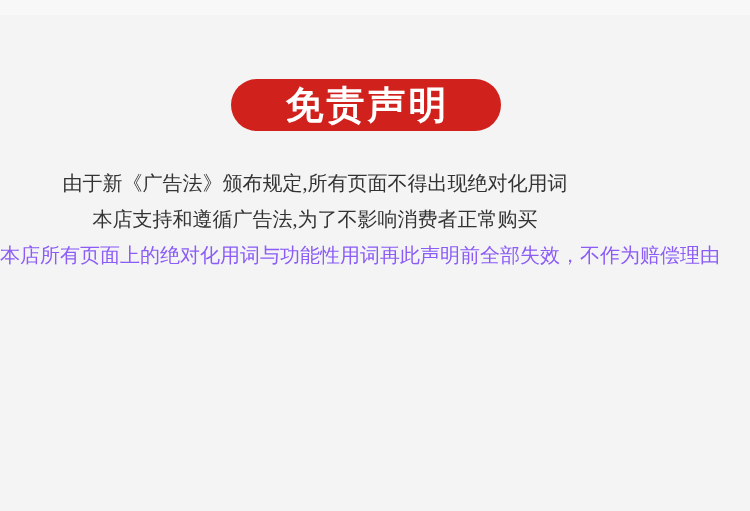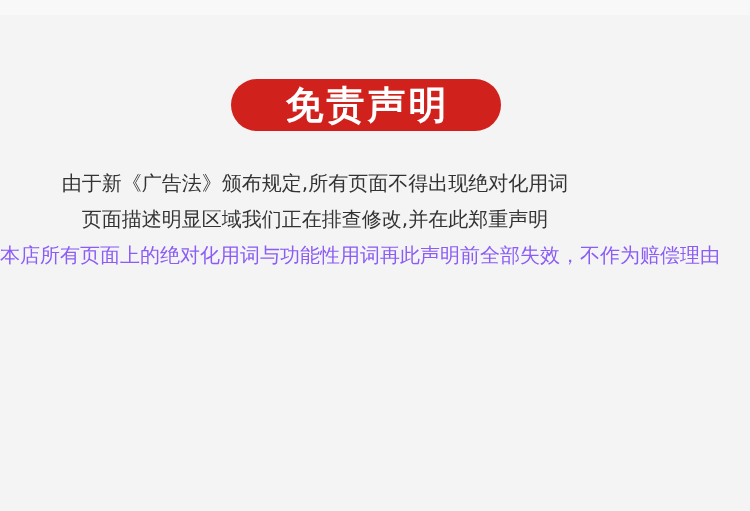--- a/index.html
+++ b/index.html
@@ -1,15 +1,15 @@
 <!DOCTYPE html>
 <html><head>
 <meta charset="utf-8">
 <style>
-  * { margin: 0; padding: 0; box-sizing: border-box; }
+  * { margin: 0; padding: 0; box-sizing: border-box; font-family: Liberation Serif, serif; }
   html, body {
     width: 750px;
     height: 511px;
     font-family: "DejaVu Sans", "Liberation Sans", sans-serif;
     overflow: hidden;
   }
   body { background: #f4f4f4; position: relative; }
 
   .top-strip {
     position: absolute;
@@ -62,15 +62,15 @@
 <body>
 
 <div class="top-strip"></div>
 
 <div class="banner">
   <span class="banner-label">免责声明</span>
 </div>
 
 <div class="disclaimer">
   <p>由于新《广告法》颁布规定,所有页面不得出现绝对化用词</p>
-  <p>页面描述明显区域我们正在排查修改,并在此郑重声明</p>
+  <p>本店支持和遵循广告法,为了不影响消费者正常购买</p>
   <p class="red">本店所有页面上的绝对化用词与功能性用词再此声明前全部失效，不作为赔偿理由</p>
 </div>
 
 </body></html>

